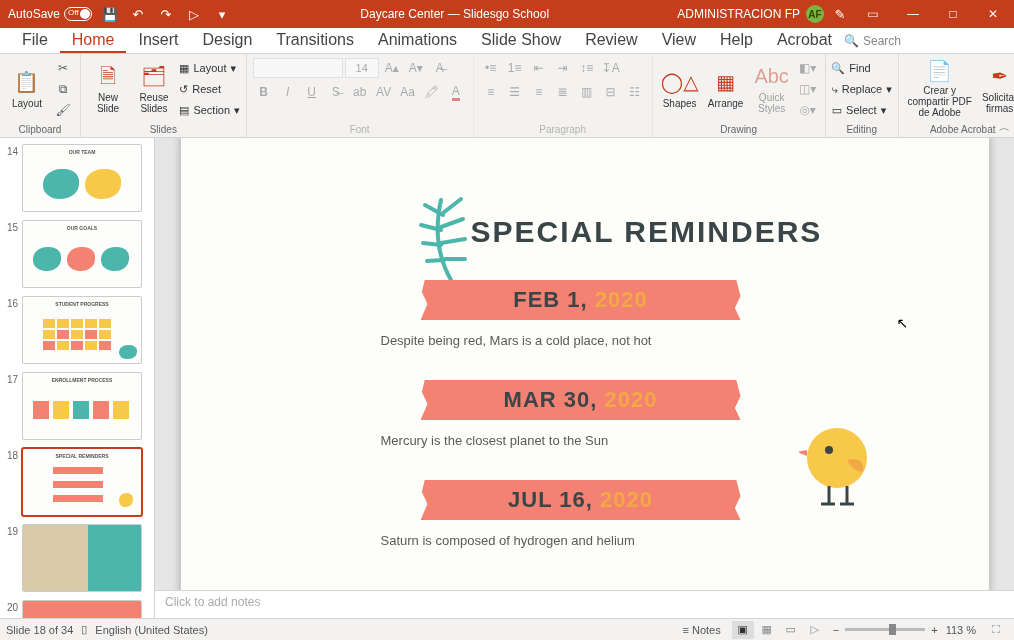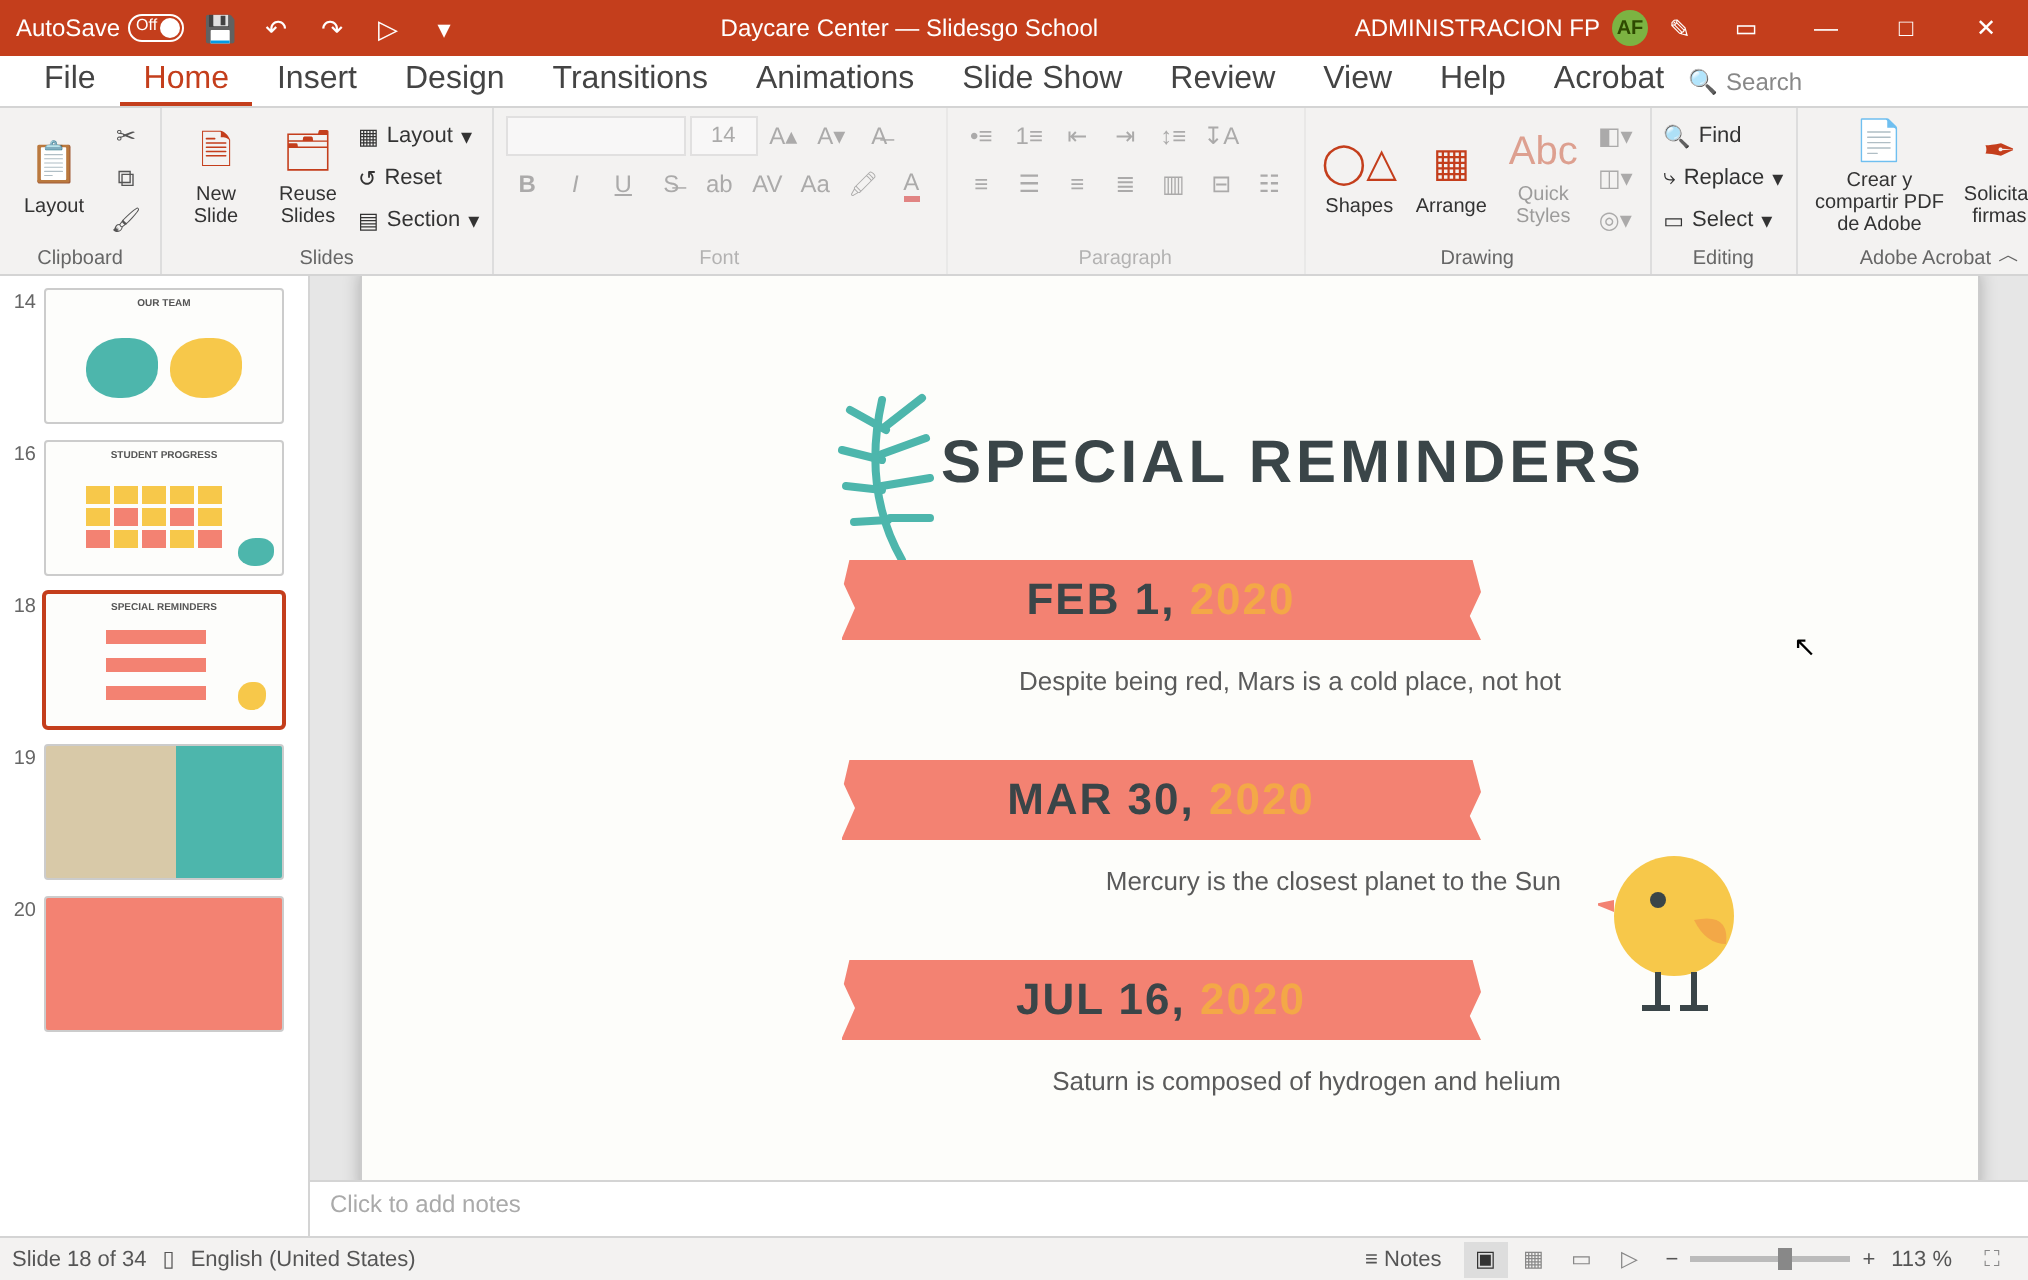--- a/index.html
+++ b/index.html
@@ -59,21 +59,21 @@
   .slide-title { position:absolute; left:290px; top:80px; font-size:30px; font-weight:800; letter-spacing:2px; color:#3a4548; font-family: "Arial Black", Impact, sans-serif;}
   .leaf { position:absolute; left:230px; top:50px; width:60px; height:100px; }
   .leaf svg { width:100%; height:100%;}
 
   .banner { position:absolute; left:250px; width:300px; height:40px; background:#f38272; display:flex; align-items:center; justify-content:center; }
   .banner::before, .banner::after { content:""; position:absolute; width:14px; height:40px; background:#f38272;}
   .banner::before { left:-10px; clip-path: polygon(30% 0, 100% 0, 100% 100%, 0 100%, 50% 60%, 10% 30%);}
   .banner::after { right:-10px; clip-path: polygon(0 0, 70% 0, 100% 40%, 60% 70%, 100% 100%, 0 100%);}
   .banner-text { font-size:22px; font-weight:800; color:#3a4548; font-family:"Arial Black",Impact,sans-serif; letter-spacing:1px;}
   .banner-text .accent { color:#f3a847;}
-  .desc { position:absolute; left:200px; width:400px; text-align:right; font-size:13px; color:#5a5a5a;}
+  .desc { position:absolute; left:200px; width:400px; text-align:left; font-size:13px; color:#5a5a5a;}
 
   .chick { position:absolute; right:110px; bottom:80px;}
 
   .cursor { position:absolute; left:716px; top:180px; font-size:14px; color:#000;}
 
   
   .statusbar { height:22px; background:#f3f2f1; border-top:1px solid #d4d4d4; display:flex; align-items:center; font-size:11px; color:#555; padding:0 6px;}
   .statusbar .spacer { flex:1;}
   .viewbtn { width:22px; height:18px; display:flex;align-items:center;justify-content:center; cursor:pointer; color:#888; margin:0 1px;}
   .viewbtn.active { background:#ddd; color:#333;}
@@ -273,20 +273,29 @@
   <div class="thumb-panel">
     <div class="thumb-row">
         <div class="thumb-num">14</div>
       <div class="thumb">
         <div class="thumb-title">OUR TEAM</div>
         <div class="th-blob" style="left:20px;top:24px;width:36px;height:30px;background:#4db6ac;"></div>
         <div class="th-blob" style="left:62px;top:24px;width:36px;height:30px;background:#f7c84a;"></div>
       </div>
       </div>
     <div class="thumb-row">
+        <div class="thumb-num">15</div>
+      <div class="thumb">
+        <div class="thumb-title">OUR GOALS</div>
+        <div class="th-blob" style="left:10px;top:26px;width:28px;height:24px;background:#4db6ac;"></div>
+        <div class="th-blob" style="left:44px;top:26px;width:28px;height:24px;background:#f38272;"></div>
+        <div class="th-blob" style="left:78px;top:26px;width:28px;height:24px;background:#4db6ac;"></div>
+      </div>
+      </div>
+    <div class="thumb-row">
         <div class="thumb-num">16</div>
       <div class="thumb">
         <div class="thumb-title">STUDENT PROGRESS</div>
         <div style="position:absolute;left:20px;top:22px;display:grid;grid-template-columns:repeat(5,12px);grid-template-rows:repeat(3,9px);gap:2px;">
           <div style="background:#f7c84a;"></div>
             <div style="background:#f7c84a;"></div>
             <div style="background:#f7c84a;"></div>
             <div style="background:#f7c84a;"></div>
             <div style="background:#f7c84a;"></div>
           <div style="background:#f7c84a;"></div>
@@ -294,20 +303,33 @@
             <div style="background:#f7c84a;"></div>
             <div style="background:#f38272;"></div>
             <div style="background:#f7c84a;"></div>
           <div style="background:#f38272;"></div>
             <div style="background:#f7c84a;"></div>
             <div style="background:#f38272;"></div>
             <div style="background:#f7c84a;"></div>
             <div style="background:#f38272;"></div>
         </div>
         <div class="th-blob" style="right:4px;bottom:4px;width:18px;height:14px;background:#4db6ac;"></div>
+      </div>
+      </div>
+    <div class="thumb-row">
+        <div class="thumb-num">17</div>
+      <div class="thumb">
+        <div class="thumb-title">ENROLLMENT PROCESS</div>
+        <div style="position:absolute;left:10px;top:28px;display:flex;gap:4px;">
+          <div style="width:16px;height:18px;background:#f38272;"></div>
+          <div style="width:16px;height:18px;background:#f7c84a;"></div>
+          <div style="width:16px;height:18px;background:#4db6ac;"></div>
+          <div style="width:16px;height:18px;background:#f38272;"></div>
+          <div style="width:16px;height:18px;background:#f7c84a;"></div>
+        </div>
       </div>
       </div>
     <div class="thumb-row">
         <div class="thumb-num">18</div>
       <div class="thumb selected">
         <div class="thumb-title">SPECIAL REMINDERS</div>
         <div style="position:absolute;left:30px;top:18px;width:50px;height:7px;background:#f38272;"></div>
         <div style="position:absolute;left:30px;top:32px;width:50px;height:7px;background:#f38272;"></div>
         <div style="position:absolute;left:30px;top:46px;width:50px;height:7px;background:#f38272;"></div>
         <div class="th-blob" style="right:8px;bottom:8px;width:14px;height:14px;background:#f7c84a;"></div>

